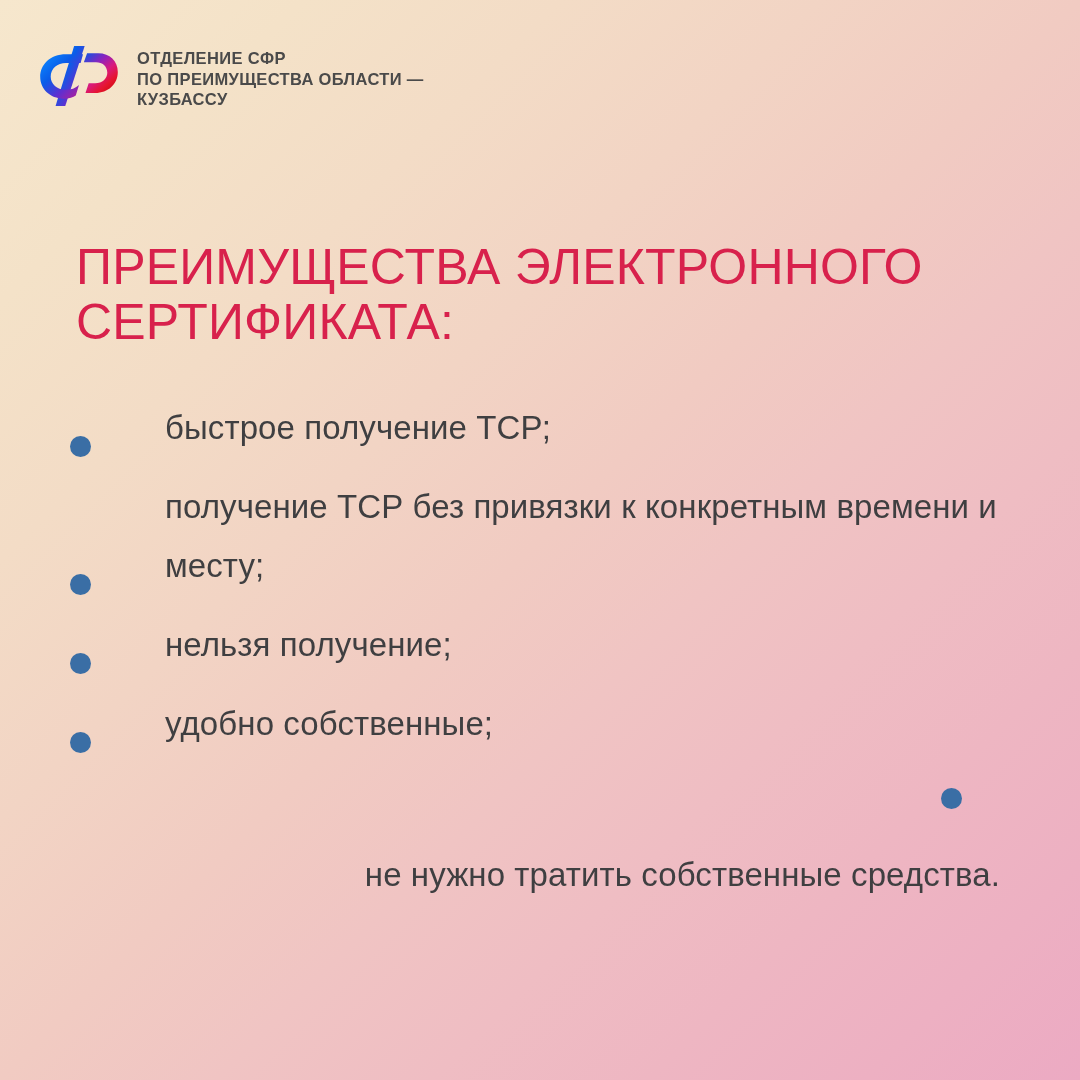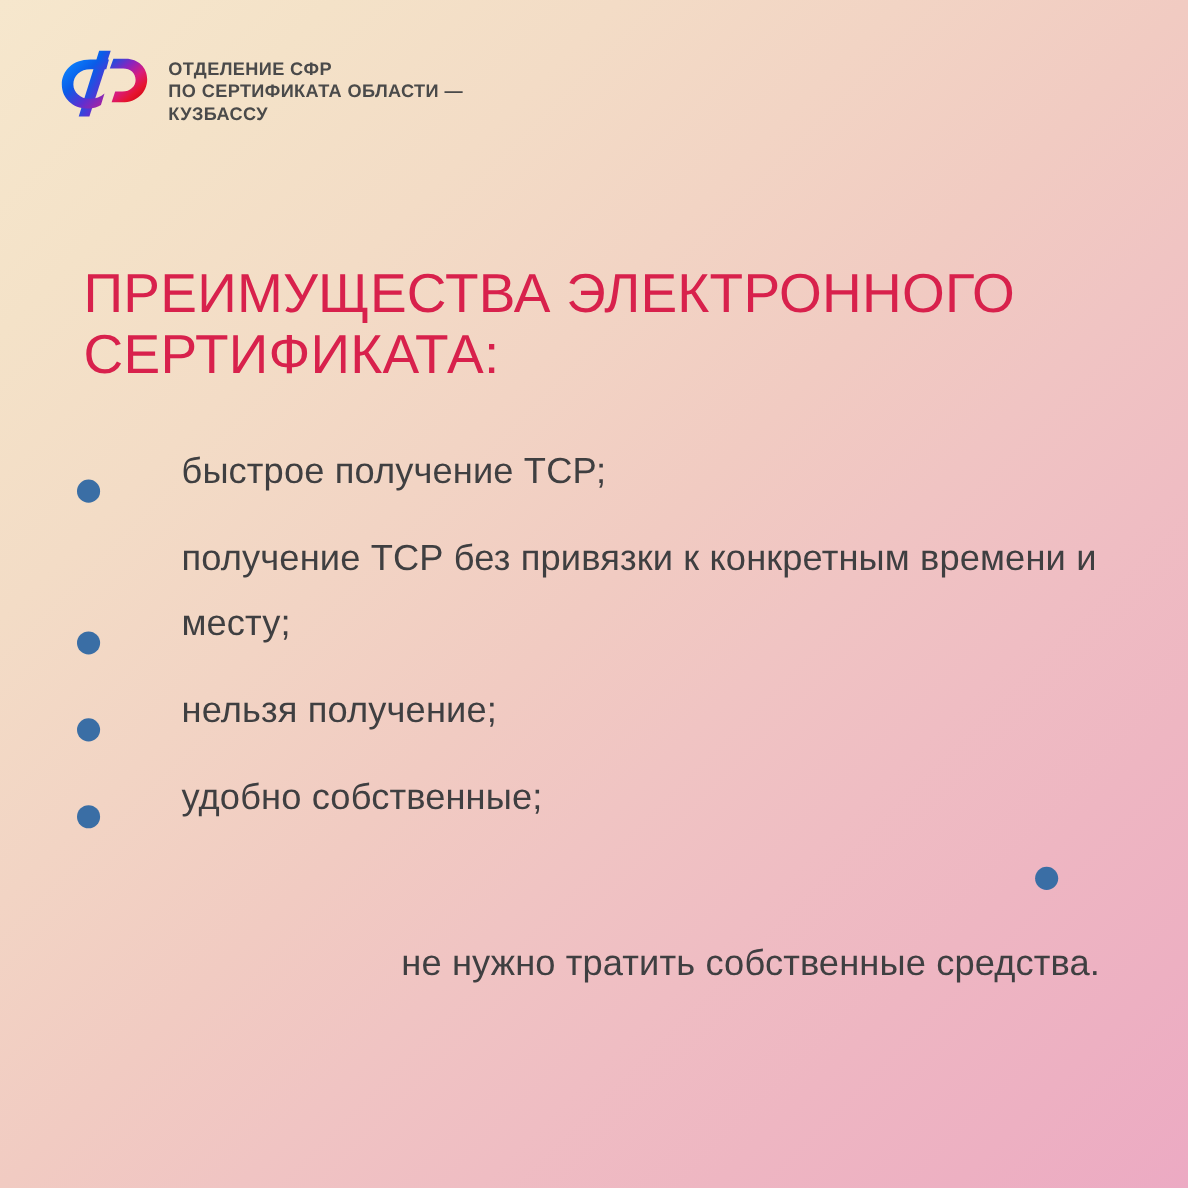--- a/index.html
+++ b/index.html
@@ -31,24 +31,24 @@
         #efbdc3 70%,
         #eeb6c2 80%,
         #edb0c2 90%,
         #ecaac3 100%);
     overflow: hidden;
   }
 
   
   .header {
     position: absolute;
-    left: 54px;
+    left: 38px;
     top: 36px;
     display: flex;
-    align-items: flex-end;
+    align-items: center;
     gap: 17px;
   }
 
   .logo-mark {
     width: 82px;
     height: 76px;
     flex: 0 0 auto;
     display: block;
     margin-top: 2px;
   }
@@ -166,21 +166,21 @@
       <path d="M34 20 C14 20 2 33 2 48 C2 63 14 75 31 75 C38 75 43 73 46 71
                L50 58 C46 62 40 64 33 64 C23 64 15 57 15 48 C15 38 23 31 34 31
                L52 31 L55 20 Z" fill="url(#sfrGradB)"></path>
 
       <path d="M60 19 L74 19 C88 19 98 29 98 42 C98 57 86 68 70 68 L58 68 L62 56
                L70 56 C79 56 85 50 85 43 C85 35 79 30 71 30 L56 30 Z" fill="url(#sfrGradP)"></path>
     </svg>
 
     <div class="org-lines">
       <div class="org-line">ОТДЕЛЕНИЕ СФР</div>
-      <div class="org-line">ПО СЕРТИФИКАТА ОБЛАСТИ —</div>
+      <div class="org-line">ПО ПРЕИМУЩЕСТВА ОБЛАСТИ —</div>
       <div class="org-line">КУЗБАССУ</div>
     </div>
   </div>
 
   <h1 class="title">ПРЕИМУЩЕСТВА ЭЛЕКТРОННОГО СЕРТИФИКАТА:</h1>
 
   <ul class="benefits">
     <li class="benefit-item">
       <span class="bullet-dot"></span>
       <span class="benefit-text">быстрое получение ТСР;</span>

